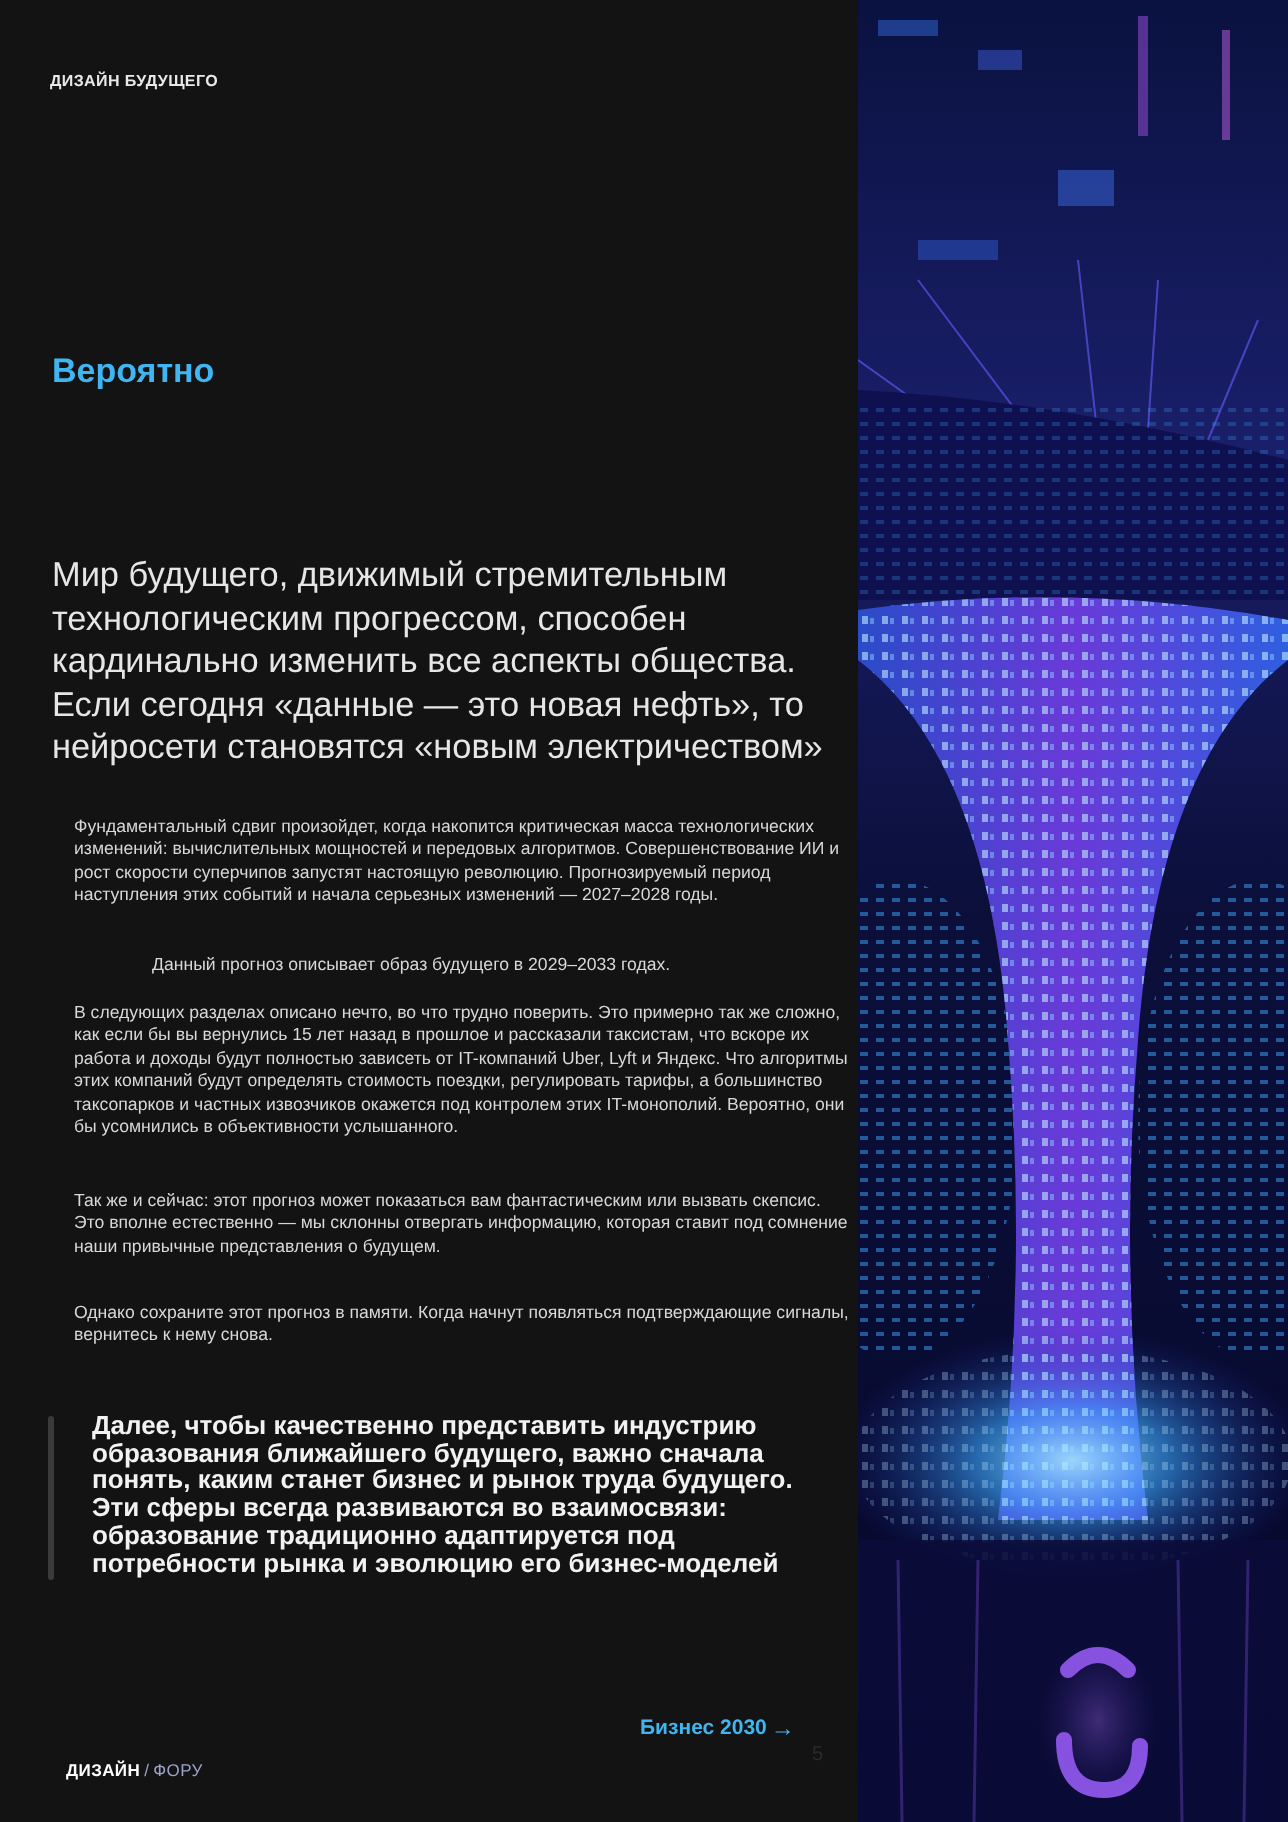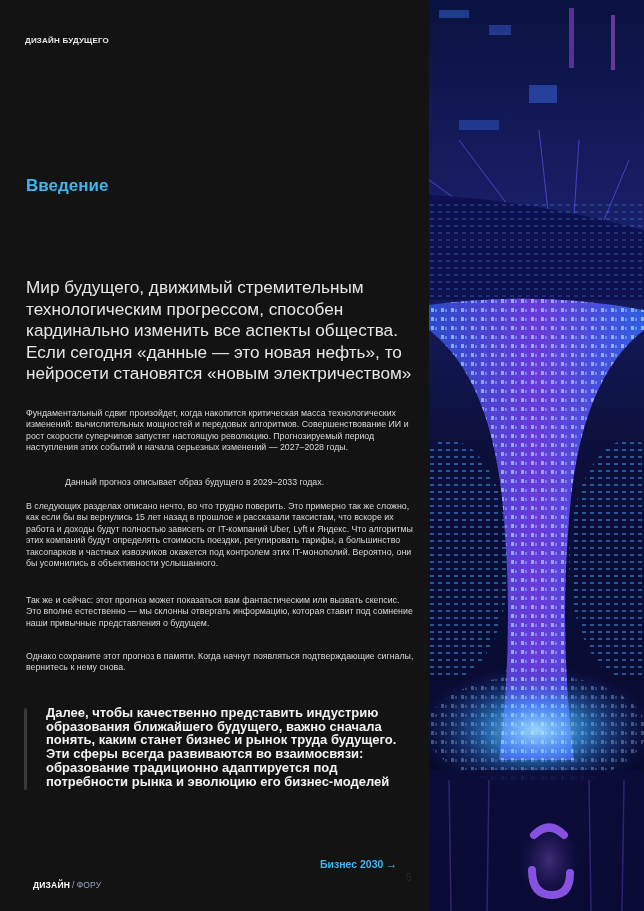--- a/index.html
+++ b/index.html
@@ -2,21 +2,21 @@
 <html><head>
   <meta charset="utf-8">
   <style>
     * { box-sizing: border-box; margin: 0; padding: 0; }
     html, body { width: 644px; height: 911px; overflow: hidden; background: #131313; }
     body { position: relative; font-family: "Liberation Sans", "DejaVu Sans", sans-serif; color: #e6e6e6; }
     .left { position: absolute; left: 0; top: 0; width: 429px; height: 911px; background: #131313; }
     .kicker { position: absolute; left: 25px; top: 36px; font-size: 8px; font-weight: 700; letter-spacing: 0.2px; color: #e8e8e8; }
     .section-title { position: absolute; left: 26px; top: 176px; font-size: 17px; font-weight: 700; color: #3fb6f2; }
     .lead { position: absolute; left: 26px; top: 233px; width: 395px; font-size: 17.2px; line-height: 21.5px; color: #e6e6e6; font-weight: 400; margin-top: 44px; }
-    .body-text { position: absolute; left: 26px; width: 390px; font-size: 8.8px; line-height: 11.4px; color: #d8d8d8; }
+    .body-text { position: absolute; left: 37px; width: 390px; font-size: 8.8px; line-height: 11.4px; color: #d8d8d8; }
     .p1 { top: 408px; }
     .p2 { top: 477px; margin-left: 39px; }
     .p3 { top: 501px; }
     .p4 { top: 595px; }
     .p5 { top: 651px; }
     .quote { position: absolute; left: 24px; top: 706px; width: 400px; height: 86px; }
     .quote-bar { position: absolute; left: 0; top: 2px; width: 3px; height: 82px; background: #3a3a3a; border-radius: 2px; }
     .quote-text { position: absolute; left: 22px; top: 0; width: 370px; font-size: 13px; line-height: 13.7px; font-weight: 700; color: #f2f2f2; }
     .next-link { position: absolute; left: 320px; top: 857px; font-size: 10.5px; font-weight: 700; color: #3fb6f2; display: flex; align-items: center; gap: 2px; cursor: pointer; }
     .next-link .arrow { font-size: 12px; }
@@ -27,21 +27,21 @@
     .brand .b2 { color: #9aa3c7; font-weight: 400; }
     .right { position: absolute; left: 429px; top: 0; width: 215px; height: 911px; overflow: hidden; background: #07082a; }
     .right svg { display: block; }
   </style>
 </head>
 <body>
 
 <div class="left">
   <div class="kicker">ДИЗАЙН БУДУЩЕГО</div>
 
-  <h2 class="section-title">Введение</h2>
+  <h2 class="section-title">Вероятно</h2>
 
   <p class="lead">Мир будущего, движимый стремительным технологическим прогрессом, способен кардинально изменить все аспекты общества. Если сегодня «данные — это новая нефть», то нейросети становятся «новым электричеством»</p>
 
   <p class="body-text p1">Фундаментальный сдвиг произойдет, когда накопится критическая масса технологических изменений: вычислительных мощностей и передовых алгоритмов. Совершенствование ИИ и рост скорости суперчипов запустят настоящую революцию. Прогнозируемый период наступления этих событий и начала серьезных изменений — 2027–2028 годы.</p>
   <p class="body-text p2">Данный прогноз описывает образ будущего в 2029–2033 годах.</p>
   <p class="body-text p3">В следующих разделах описано нечто, во что трудно поверить. Это примерно так же сложно, как если бы вы вернулись 15 лет назад в прошлое и рассказали таксистам, что вскоре их работа и доходы будут полностью зависеть от IT-компаний Uber, Lyft и Яндекс. Что алгоритмы этих компаний будут определять стоимость поездки, регулировать тарифы, а большинство таксопарков и частных извозчиков окажется под контролем этих IT-монополий. Вероятно, они бы усомнились в объективности услышанного.</p>
   <p class="body-text p4">Так же и сейчас: этот прогноз может показаться вам фантастическим или вызвать скепсис. Это вполне естественно — мы склонны отвергать информацию, которая ставит под сомнение наши привычные представления о будущем.</p>
   <p class="body-text p5">Однако сохраните этот прогноз в памяти. Когда начнут появляться подтверждающие сигналы, вернитесь к нему снова.</p>
 
   <blockquote class="quote">

